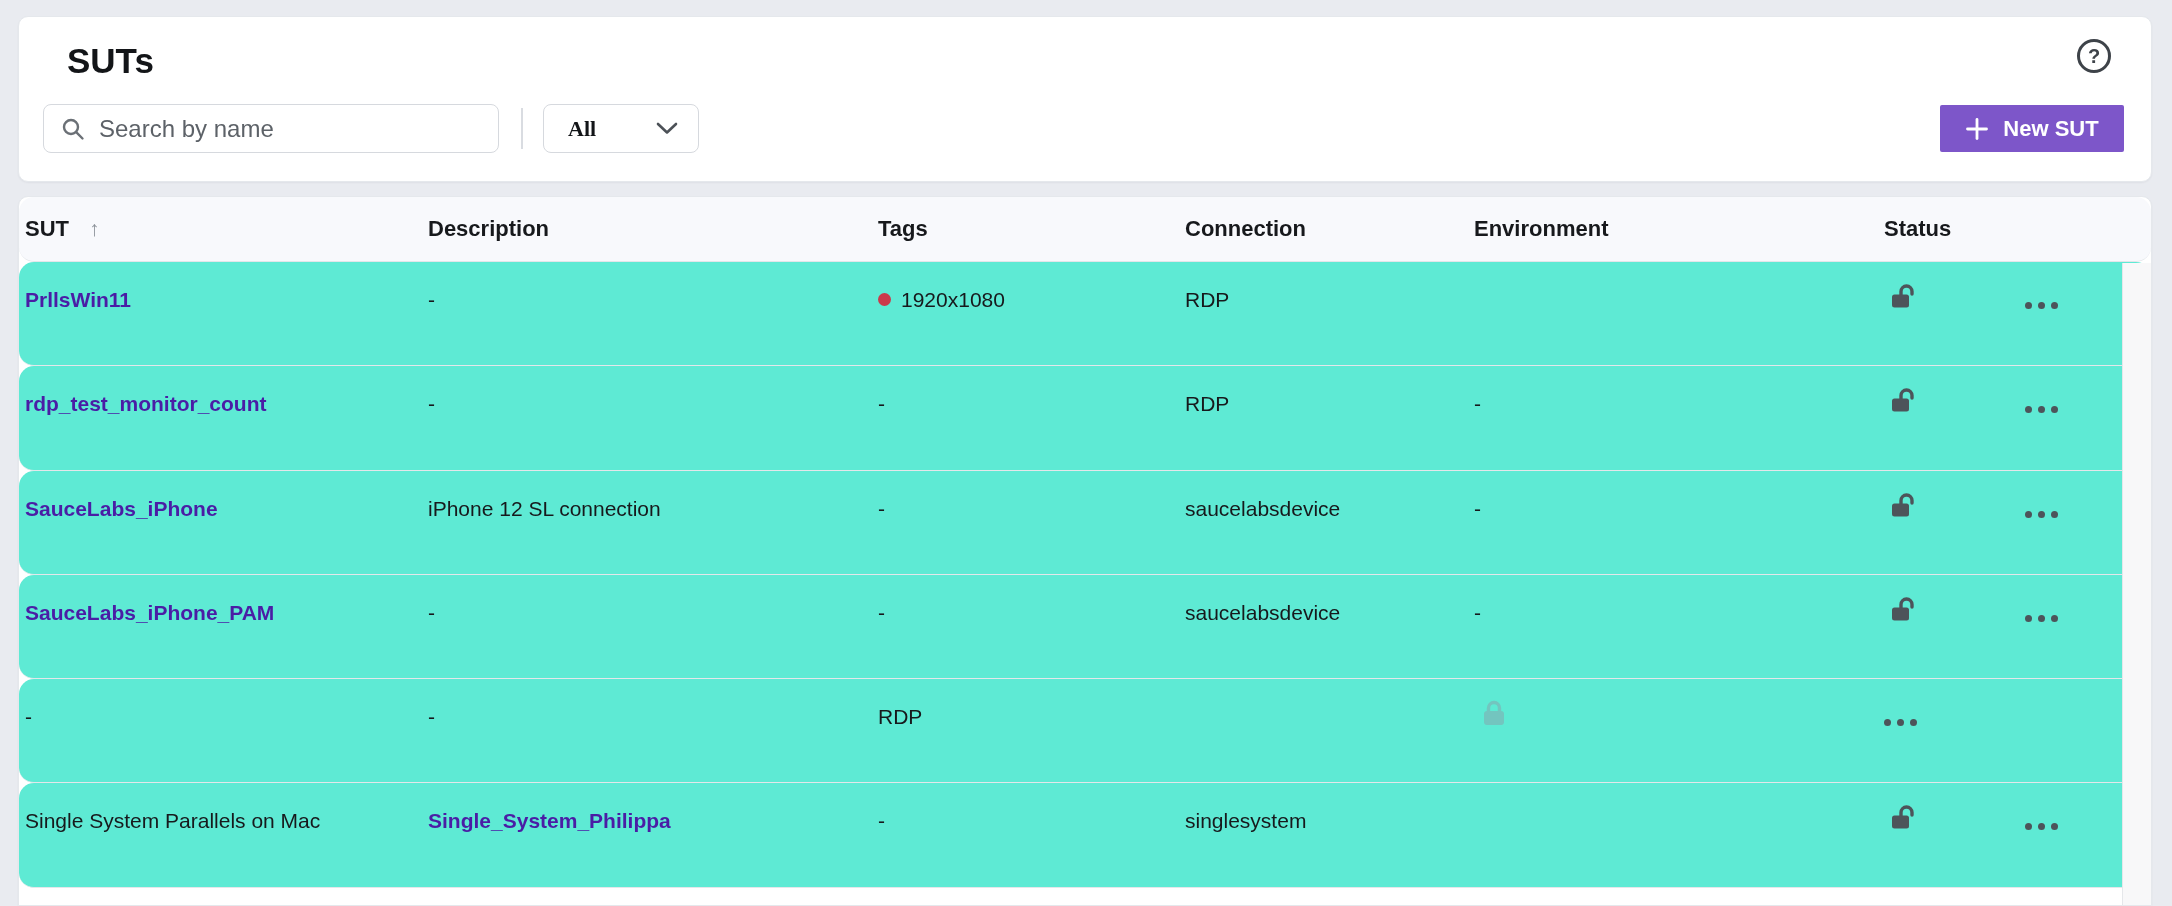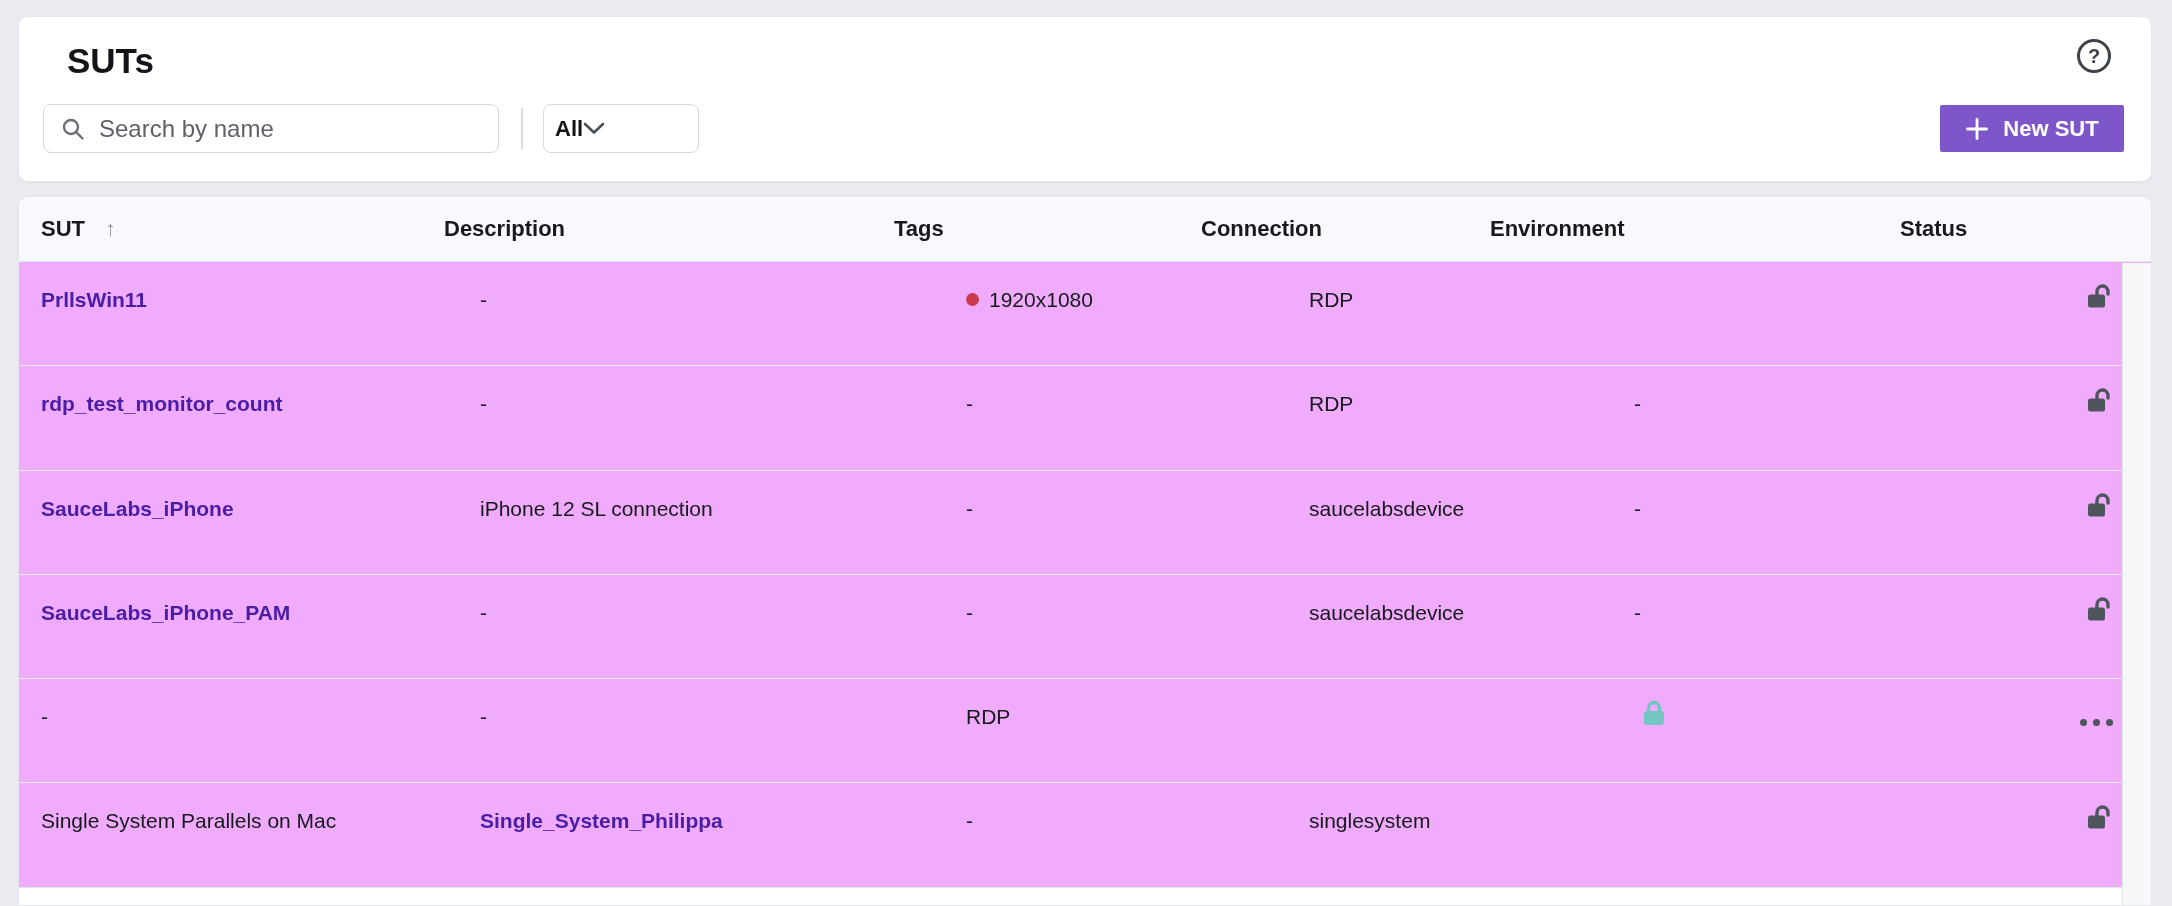--- a/index.html
+++ b/index.html
@@ -33,53 +33,54 @@
     flex:1; border:none; outline:none; background:transparent;
     font-family:inherit; font-size:24px; color:#17191c;
   }
   .search-box input::placeholder { color:#5d6268; opacity:1; }
   .toolbar-divider {
     position:absolute; left:502px; top:91px; width:2px; height:41px; background:#d9dce1;
   }
   .filter-select {
     position:absolute; left:524px; top:87px; width:156px; height:49px;
     border:1px solid #d6d9de; border-radius:8px; background:#fff;
-    display:flex; align-items:center; justify-content:flex-start;
-    padding:0 20px 0 11px; cursor:pointer;
+    display:flex; align-items:center; justify-content:space-between;
+    padding:0 20px 0 24px; cursor:pointer;font-family:Liberation Serif, serif;
   }
   .filter-select .filter-value { font-size:22px; font-weight:700; color:#131518; }
   .help-button {
     position:absolute; left:2058px; top:22px; width:34px; height:34px;
     border:3px solid #3e4349; border-radius:50%;
     display:flex; align-items:center; justify-content:center;
     font-size:20px; font-weight:700; color:#3e4349; background:#fff; cursor:pointer;
   }
   .new-sut-btn {
     position:absolute; left:1921px; top:88px; width:184px; height:47px;
     background:var(--accent-purple,#7d56c9); border:none; border-radius:2px;
     display:flex; align-items:center; justify-content:center; gap:14px;
     font-family:inherit; font-size:22px; font-weight:600; color:#ffffff; cursor:pointer;
   }
   
   .table-card { left:18px; top:196px; width:2134px; height:710px;
     border-radius:10px 10px 0 0; overflow:hidden; }
   .grid {
     display:grid;
     grid-template-columns:403px 450px 307px 289px 410px 141px 1fr;
-    padding-left:22px;
+    padding-left:6px;
+    border-radius:15px;
   }
   .table-header {
     height:65px; background:#f8f9fc; border-bottom:1px solid #e3e6ea;
     align-items:center;
   }
   .th { font-size:22px; font-weight:700; color:#17191c; display:flex; align-items:center; gap:20px; }
   .sort-icon { font-size:21px; font-weight:400; color:#8d939a; }
   .table-row {
     height:104.3px; border-bottom:1px solid #e4e7ea;
-    padding-top:23px; align-items:start; background:#f0abfc;gap:36px;
+    padding-top:23px; align-items:start; background:#5eead4;
   }
   .cell { font-size:21px; line-height:29px; color:#17191c; }
   .name-link {
     font-size:21px; line-height:29px; font-weight:700;
     color:var(--link-purple,#4a1da5); text-decoration:none; cursor:pointer;
   }
   .tag-line { display:flex; align-items:center; gap:10px; height:29px; }
   .tag-dot { width:13px; height:13px; border-radius:50%; flex:0 0 auto; }
   .status-cell { padding-top:-2px; padding-left:4px; margin-top:-4px; }
   .lock-open { color:var(--icon-gray,#4d545a); }

